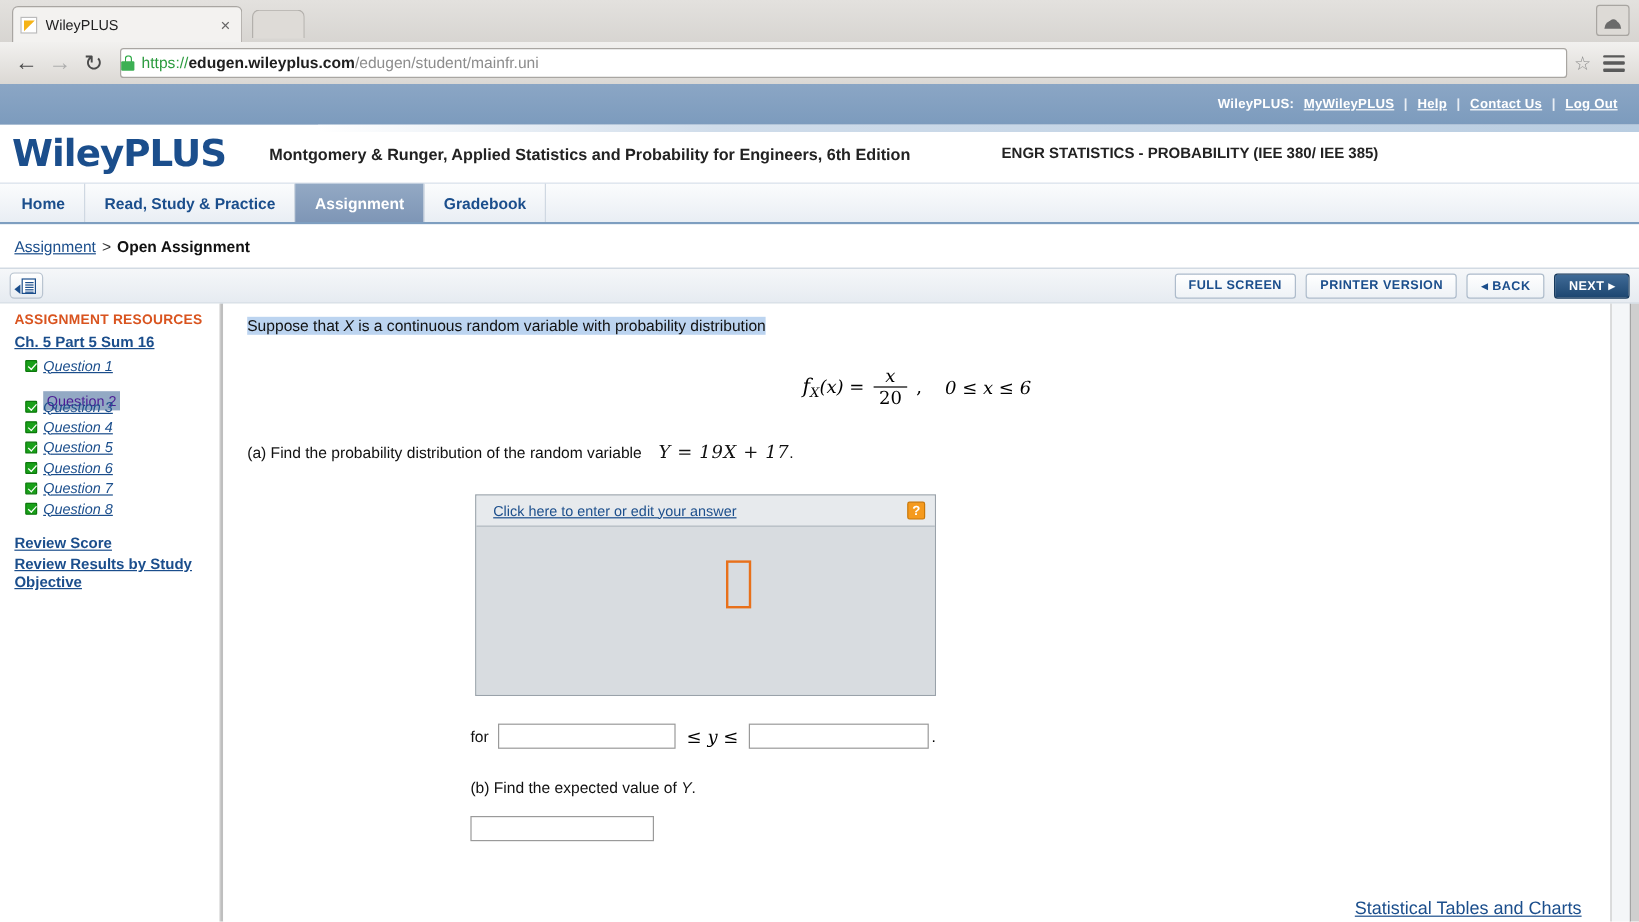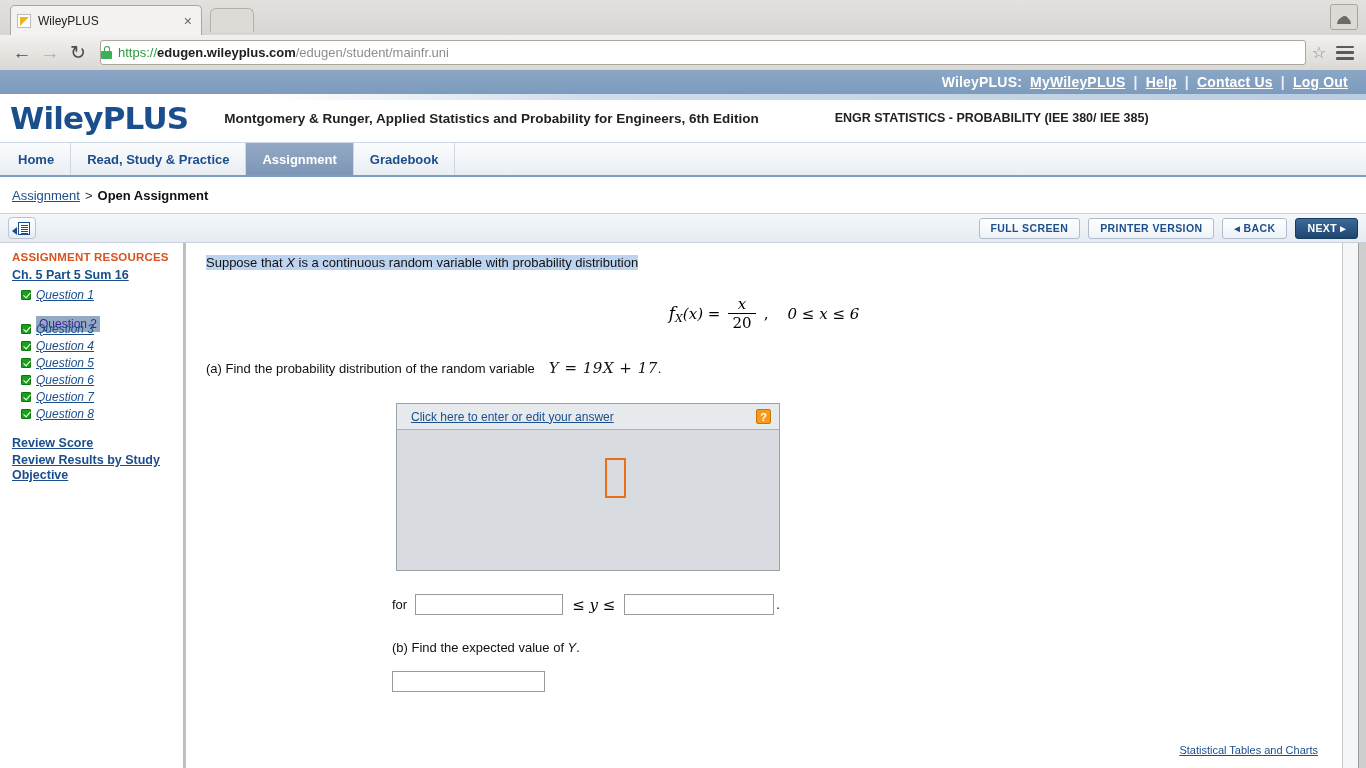--- a/index.html
+++ b/index.html
@@ -140,25 +140,25 @@
   }
   #menu-icon {
     width: 18px; height: 14px;
     display: flex; flex-direction: column; justify-content: space-between;
     margin-right: 4px;
   }
   #menu-icon span { display: block; height: 2.6px; background: #5a5a5a; border-radius: 1px; }
 
   
   #wp-topbar {
-    height: 24px;
+    height: 34px;
     background: linear-gradient(#8ba6c5, #7c9bbd);
     display: flex; align-items: center; justify-content: flex-end;
     padding-right: 16px;
-    font-size: 14px; font-weight: bold;
+    font-size: 11px; font-weight: bold;
     color: #fff;
     letter-spacing: 0.2px;
   }
   #wp-topbar .lbl { margin-right: 6px; }
   #wp-topbar a { color: #fff; margin: 0 2px; }
   #wp-topbar .sep { margin: 0 6px; color: #e8eef5; }
 
   #wp-header {
     height: 48px;
     background: #fff;
@@ -493,21 +493,21 @@
   #answer-b {
     width: 153px; height: 21px;
     margin: 16px 0 0 206px;
     display: block;
   }
 
   #stat-link {
     position: absolute;
     right: 24px; bottom: 16px;
     color: #1b4e8c;
-    font-size: 11px;
+    font-size: 15px;
     text-decoration: underline;
   }
 
   #content-scrollbar {
     width: 16px;
     flex: 0 0 16px;
     background: #f4f6f8;
     border-left: 1px solid #c9c9c9;
     position: relative;
   }

